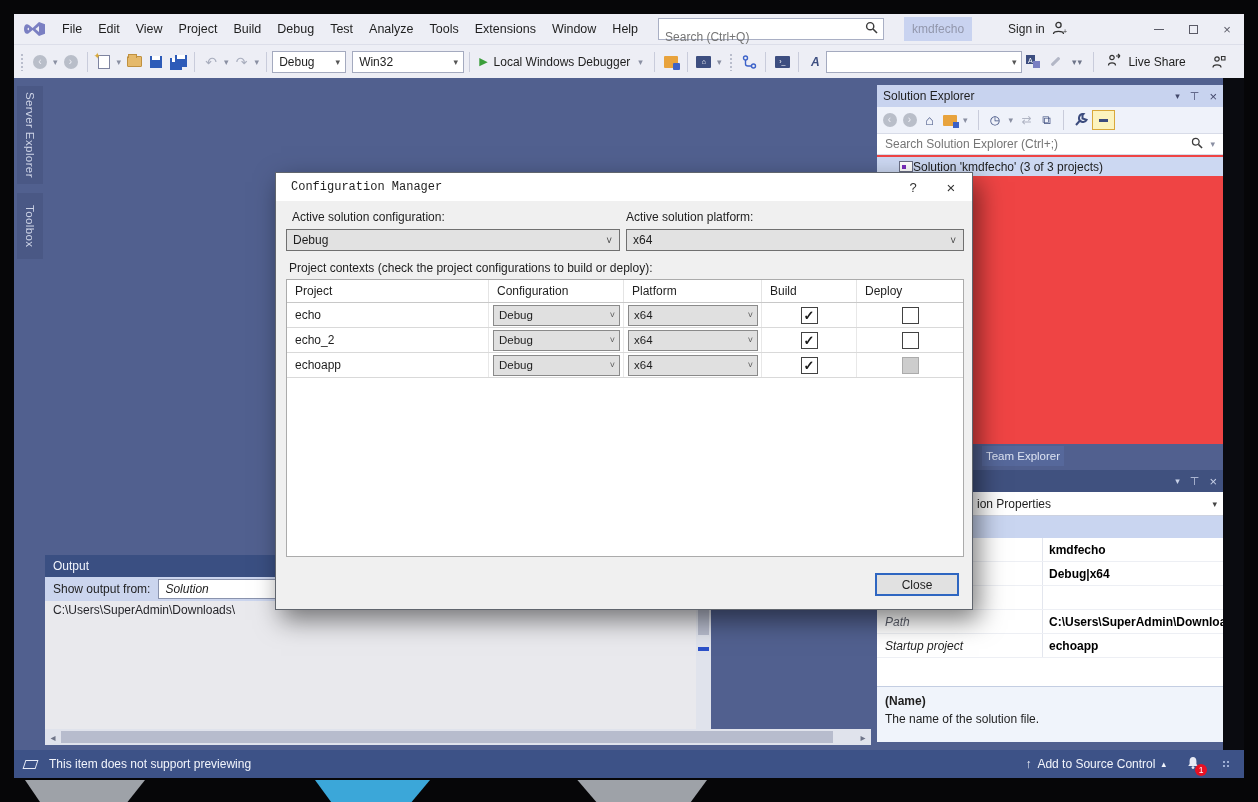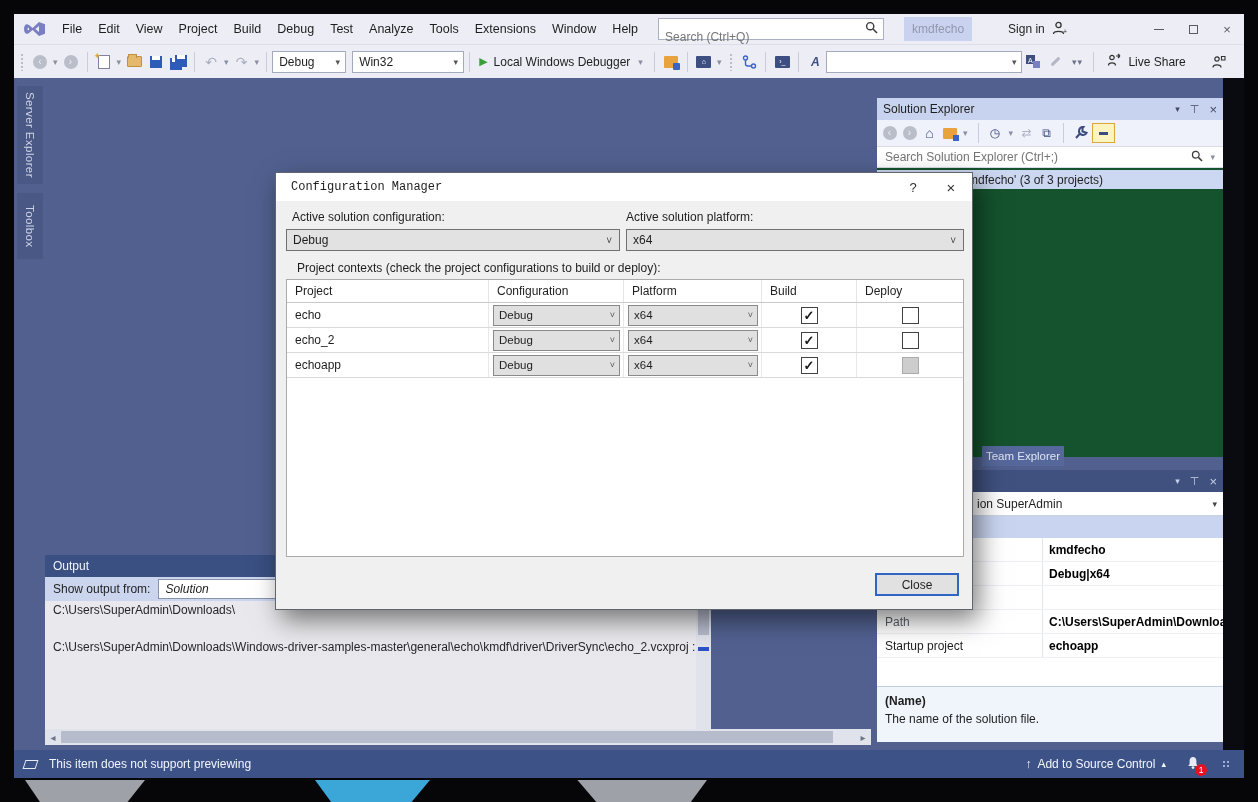--- a/index.html
+++ b/index.html
@@ -55,21 +55,21 @@
   #liveshare{display:flex;align-items:center;gap:6px;margin:0 8px;font-size:12px;}
 
   
   #main{left:14px;top:78px;width:1209px;height:672px;background:#51608F;overflow:hidden;}
   #right-shadow{left:1223px;top:78px;width:21px;height:672px;background:#0A0B10;}
 
   .dock-tab{position:absolute;left:3px;width:26px;background:#4A5885;color:#CDD3E6;font-size:11.5px;
             writing-mode:vertical-rl;display:flex;align-items:center;justify-content:center;letter-spacing:.4px;}
 
   
-  #sol-exp{left:863px;top:20px;width:346px;height:359px;background:#14532d;z-index:10;}
+  #sol-exp{left:863px;top:7px;width:346px;height:359px;background:#ef4444;z-index:10;}
   .panel-title{height:22px;display:flex;align-items:center;font-size:12px;padding:0 6px;}
   #sol-exp .panel-title{background:#C8D3EF;color:#1e1e1e;}
   .pt-icons{margin-left:auto;display:flex;align-items:center;gap:10px;color:#43486B;font-size:11px;}
   #se-toolbar{height:26px;background:#EFF2FA;display:flex;align-items:center;padding:0 4px;gap:3px;}
   .se-ico{display:flex;align-items:center;justify-content:center;width:17px;height:17px;font-size:12px;color:#3C4C7E;}
   .switch-ico{width:14px;height:11px;background:#E8A33D;border-radius:1px;position:relative;}
   .switch-ico::after{content:"";position:absolute;right:-2px;bottom:-2px;width:6px;height:6px;background:#3D62C6;}
   .showall{width:23px;height:20px;background:#FCF3BE;border:1px solid #D9A83B;display:flex;align-items:center;justify-content:center;}
   .showall .bar{width:9px;height:3px;background:#3C4C7E;}
   #se-search{height:22px;background:#fff;border-top:1px solid #D8DCE8;border-bottom:1px solid #D8DCE8;display:flex;align-items:center;padding:0 6px;}
@@ -85,21 +85,21 @@
   
   #props{left:863px;top:392px;width:346px;height:272px;background:#fff;z-index:10;font-size:12px;}
   #props .panel-title{background:#40517F;}
   #props .pt-icons{color:#C8D1E8;}
   #props-combo{height:24px;background:#fff;border-bottom:1px solid #CDD2E0;display:flex;align-items:center;position:relative;}
   #props-combo .sel-text{position:absolute;left:100px;white-space:nowrap;}
   #props-combo .cc{position:absolute;right:6px;font-size:9px;color:#444;}
   #props-strip{height:22px;background:#C9D5F0;}
   #props-grid{height:142px;position:relative;}
   .prop-row{position:absolute;left:0;width:346px;height:24px;display:flex;border-bottom:1px solid #EDEFF4;}
-  .prop-label{width:166px;padding:5px 0 0 8px;color:#5B5F6B;border-right:1px solid #E3E6EE;overflow:hidden;white-space:nowrap;}
+  .prop-label{width:166px;padding:5px 0 0 8px;color:#5B5F6B;border-right:1px solid #E3E6EE;overflow:hidden;white-space:nowrap;font-style:italic;}
   .prop-row:last-child .prop-label{color:#1e1e1e;}
   .prop-value{flex:1;padding:5px 0 0 6px;font-weight:bold;color:#000;overflow:hidden;white-space:nowrap;}
   #props-help{position:absolute;left:0;top:216px;width:346px;height:56px;background:#F0F4FB;border-top:1px solid #C4CEE2;padding:7px 8px;}
   #props-help .ht{font-weight:bold;}
   #props-help .hd{margin-top:4px;}
 
   
   #output{left:31px;top:477px;width:666px;height:190px;z-index:10;background:#E9E9ED;}
   #out-title{height:22px;background:#3A4F82;color:#F1F4FC;font-size:12px;display:flex;align-items:center;padding:0 8px;}
   #out-toolbar{height:24px;background:#CBD5EE;display:flex;align-items:center;padding:0 8px;font-size:12px;gap:8px;}
@@ -118,21 +118,21 @@
           box-shadow:6px 10px 24px rgba(0,0,0,.5);z-index:60;font-size:12px;}
   #dlg-title{position:absolute;left:0;top:0;width:100%;height:28px;background:#fff;display:flex;align-items:center;font-family:Liberation Mono, monospace;}
   #dlg-title .t{margin-left:15px;}
   .dlg-sysbtn{position:absolute;top:0;width:30px;height:28px;display:flex;align-items:center;justify-content:center;color:#333;font-size:13px;}
   #dlg-help{right:44px;}
   #dlg-close{right:6px;font-size:15px;}
   .dlg-label{position:absolute;top:37px;}
   .win-combo{position:absolute;top:56px;height:22px;background:#E2E2E2;border:1px solid #707070;display:flex;align-items:center;}
   .win-combo .cv{flex:1;padding:0 6px;}
   .win-combo .cc{padding:0 7px;color:#444;font-size:10px;}
-  #dlg-caption{position:absolute;left:13px;top:88px;margin-left:8px;}
+  #dlg-caption{position:absolute;left:13px;top:88px;}
   #cm-table{position:absolute;left:10px;top:106px;width:678px;height:278px;background:#fff;border:1px solid #ABABAB;display:flex;flex-direction:column;}
   .cm-hrow{display:flex;height:23px;border-bottom:1px solid #C8C8C8;}
   .cm-hcell{padding:4px 0 0 8px;border-right:1px solid #E4E4E4;overflow:hidden;}
   .cm-hcell:last-child{border-right:none;}
   .cm-row{display:flex;height:25px;border-bottom:1px solid #D9D9D9;}
   .cm-cell{display:flex;align-items:center;border-right:1px solid #E8E8E8;overflow:hidden;}
   .cm-cell:last-child{border-right:none;}
   .w0{width:202px;padding-left:8px;}
   .w1{width:135px;}
   .w2{width:138px;}
@@ -392,21 +392,21 @@
 
     <div id="props" class="abs">
       <div class="panel-title">
         <span class="pt-icons">
           <span style="font-size:9px">▾</span>
           <span>⊤</span>
           <span style="font-size:13px">×</span>
         </span>
       </div>
       <div id="props-combo">
-        <span class="sel-text">ion SuperAdmin</span>
+        <span class="sel-text">ion Properties</span>
         <span class="cc">▾</span>
       </div>
       <div id="props-strip"></div>
       <div id="props-grid">
           <div class="prop-row" style="top: 0px;">
             <div class="prop-label"></div>
             <div class="prop-value">kmdfecho</div>
           </div>
           <div class="prop-row" style="top: 24px;">
             <div class="prop-label"></div>
@@ -440,21 +440,20 @@
         <span id="out-combo">
           <span>Solution</span>
         </span>
       </div>
       <div id="out-content">
         <div id="vscroll">
           <span class="thumb"></span>
           <span class="mark"></span>
         </div>
       <div class="out-line" style="top: 2px;">C:\Users\SuperAdmin\Downloads\</div>
-          <div class="out-line" style="top: 39px;">C:\Users\SuperAdmin\Downloads\Windows-driver-samples-master\general\echo\kmdf\driver\DriverSync\echo_2.vcxproj :</div>
         </div>
       <div id="hscroll">
         <span class="arr">◂</span>
         <span class="thumb"></span>
         <span class="arr" style="margin-left:auto">▸</span>
       </div>
     </div>
   </div>
 
   <div id="right-shadow" class="abs"></div>

